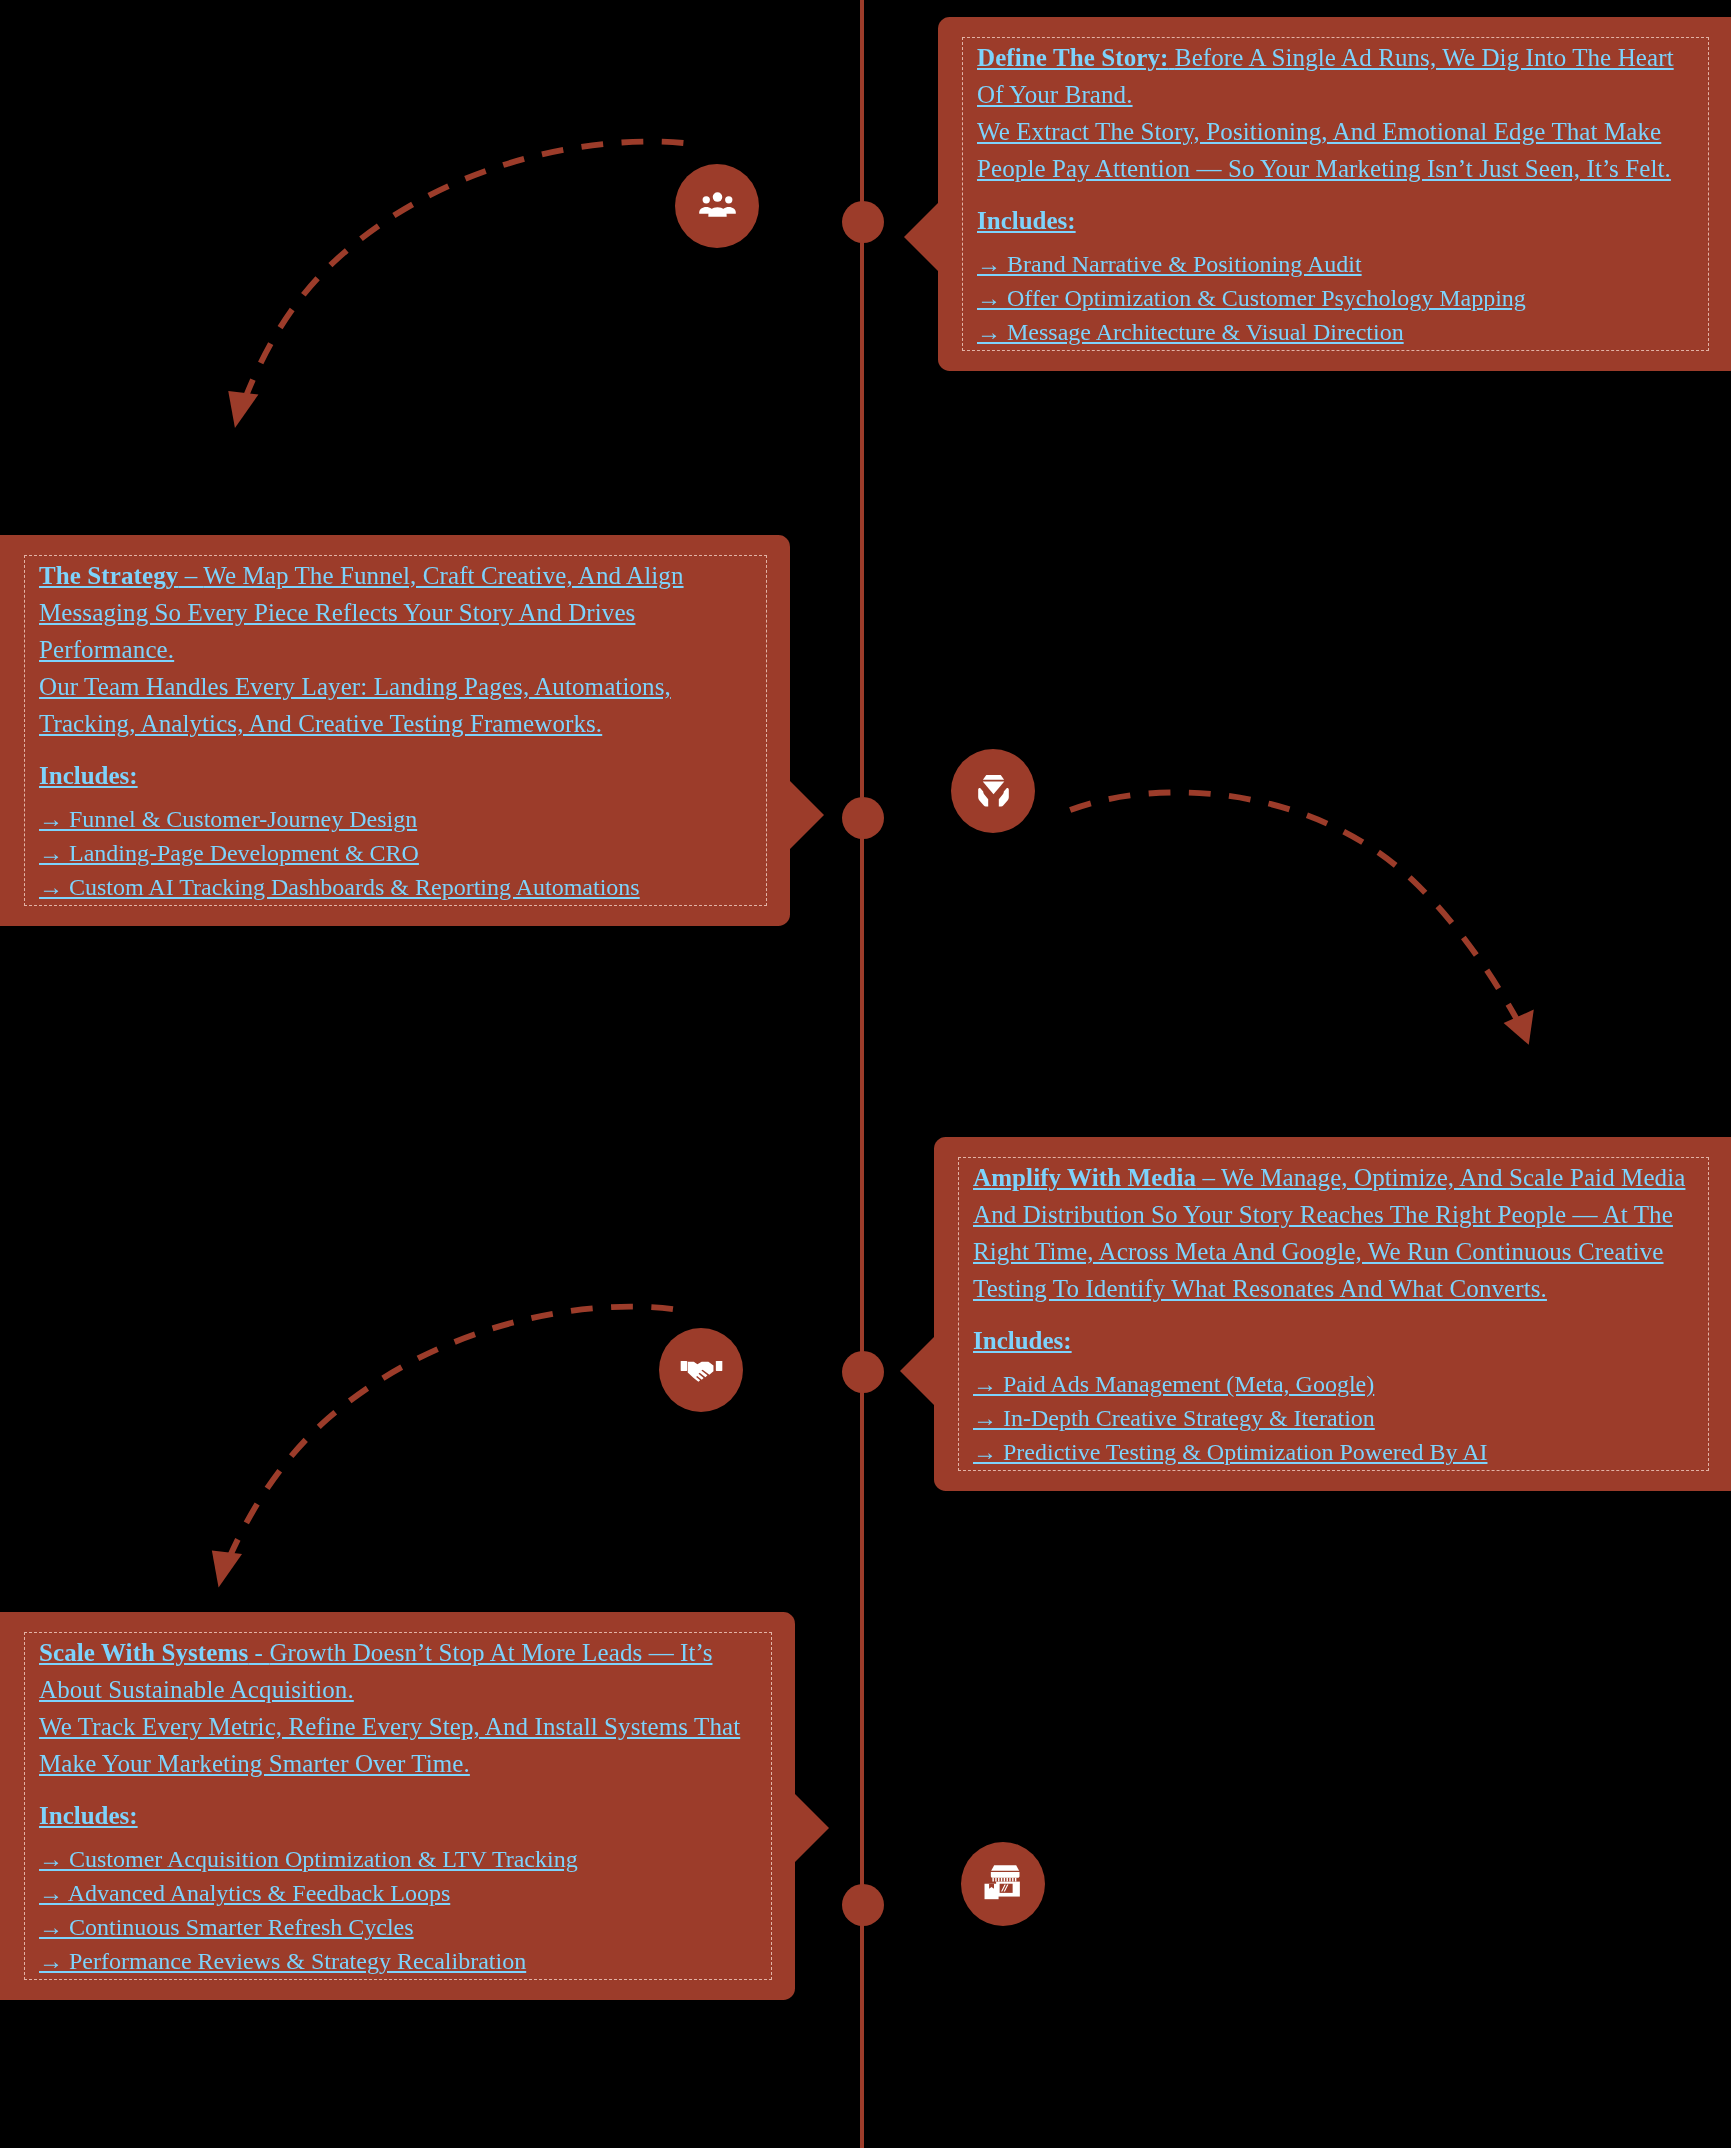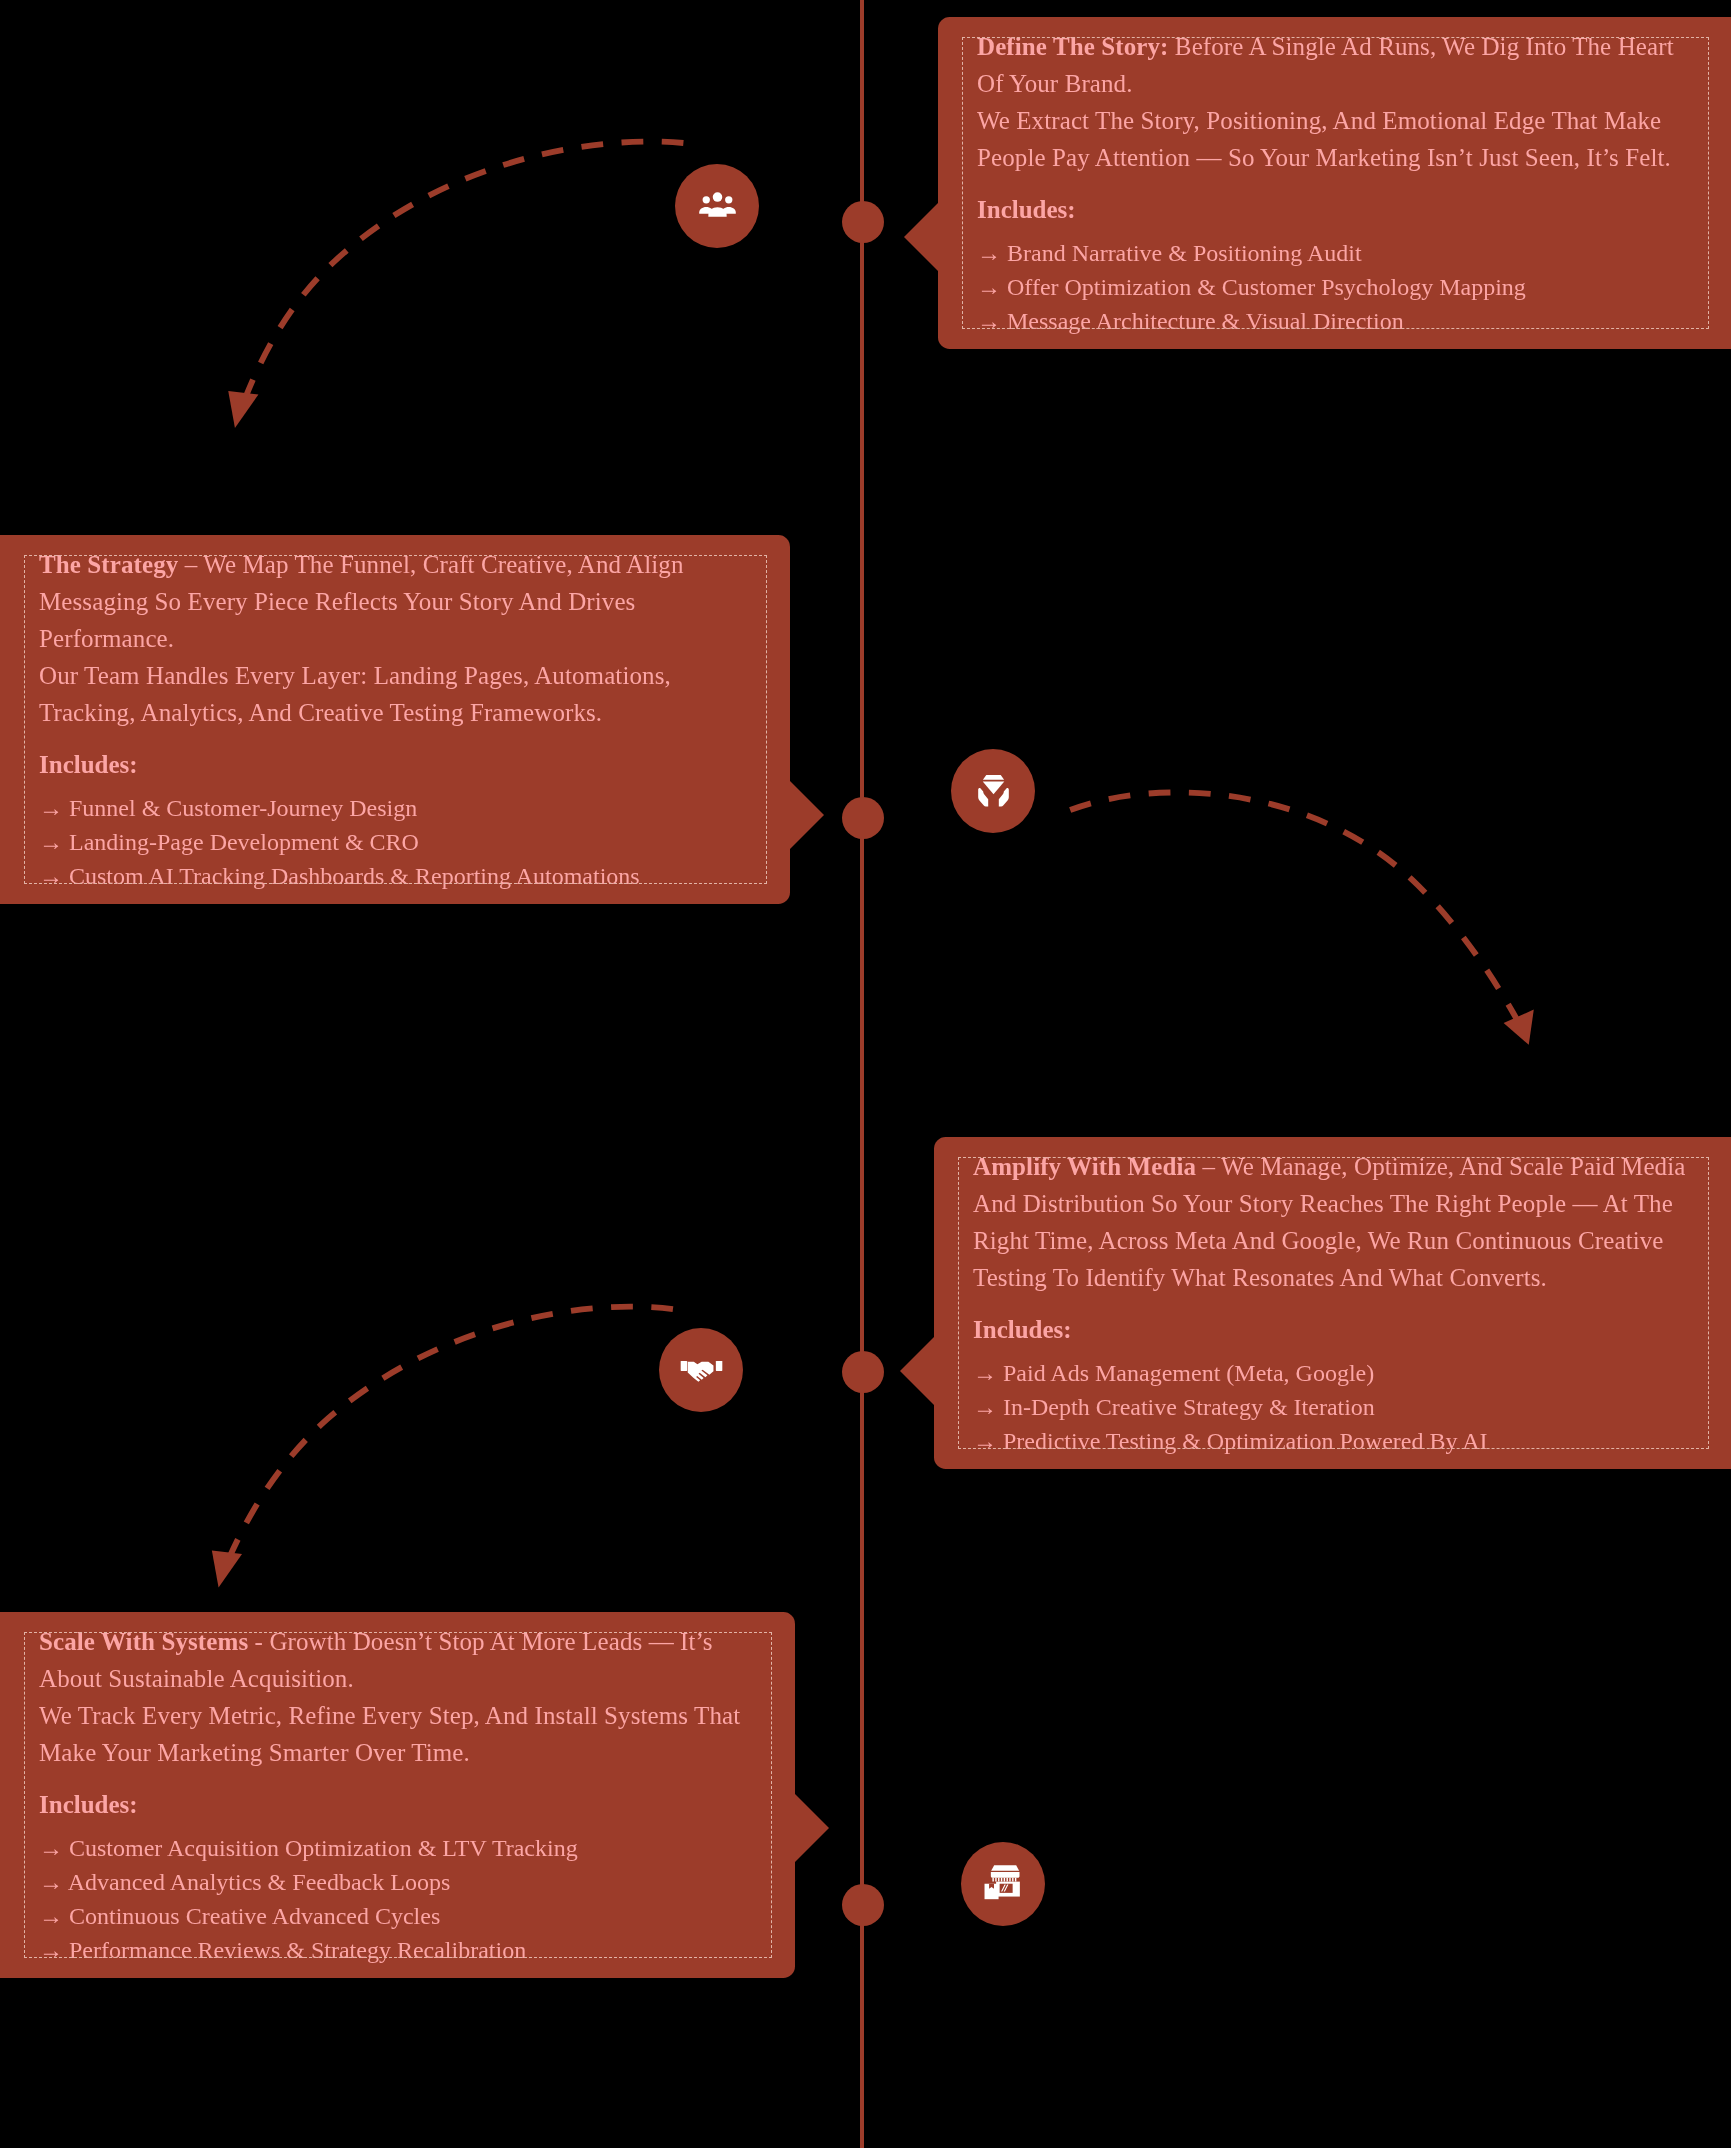--- a/index.html
+++ b/index.html
@@ -33,22 +33,23 @@
   }
   #dot-1{ top:201px; }
   #dot-2{ top:797px; }
   #dot-3{ top:1351px; }
   #dot-4{ top:1884px; }
 
   
   .card{
     position:absolute;
     background:#9C3C2A;
-    padding:11px 39px;
-    color:#fca5a5;
+    padding:22px 39px;
+    color:#7dd3fc;
+    text-decoration:underline;
   }
   .card .inner-dash{
     position:absolute;
     left:23.5px; right:23.5px; top:20px; bottom:20px;
     border:1.7px dashed #E2B3A6;
     pointer-events:none;
   }
   .card-right{ border-radius:11.7px 0 0 11.7px; }
   .card-left { border-radius:0 11.7px 11.7px 0; }
 
@@ -241,17 +242,17 @@
 
 <div class="card card-left" id="card-4">
   <div class="notch notch-right"></div>
   <div class="inner-dash"></div>
   <p class="card-desc"><b>Scale With Systems</b><span> - </span><span>Growth Doesn’t Stop At More Leads — It’s About Sustainable Acquisition.
  We Track Every Metric, Refine Every Step, And Install Systems That Make Your Marketing Smarter Over Time.</span></p>
   <div class="includes-title">Includes:</div>
   <ul class="includes-list">
     <li>→ Customer Acquisition Optimization &amp; LTV Tracking</li>
     <li>→ Advanced Analytics &amp; Feedback Loops</li>
-    <li>→ Continuous Creative Advanced Cycles</li>
+    <li>→ Continuous Smarter Refresh Cycles</li>
     <li>→ Performance Reviews &amp; Strategy Recalibration</li>
   </ul>
 </div>
 
 
 </body></html>

